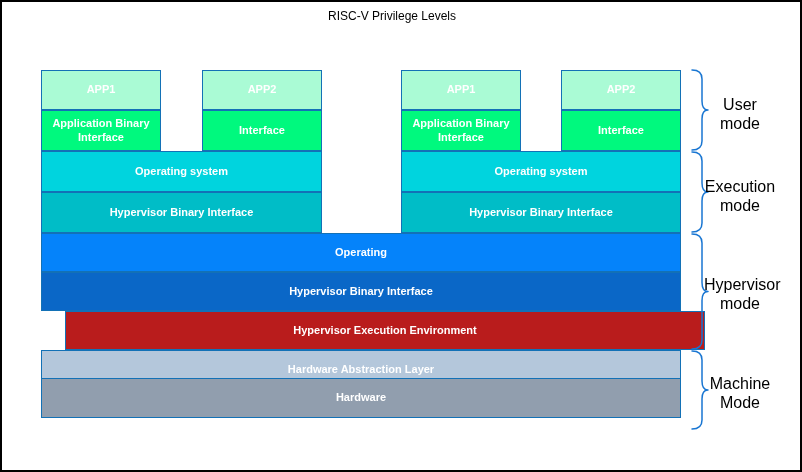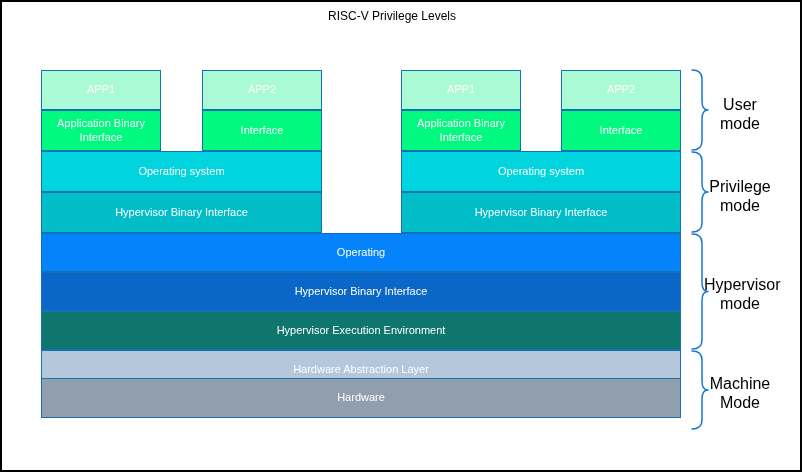--- a/index.html
+++ b/index.html
@@ -7,21 +7,21 @@
     position:relative;width:802px;height:472px;background:#fff;
     border:2px solid #000;box-sizing:border-box;
     font-family:"Liberation Sans",sans-serif;overflow:hidden;
   }
   .title{
     position:absolute;left:0;top:7px;width:780px;text-align:center;
     font-size:12px;color:#000;
   }
   .box{
     position:absolute;box-sizing:border-box;border:1px solid #1371B6;
-    color:#fff;font-weight:normal;font-size:11px;line-height:1.2;
+    color:#fff;font-weight:bold;font-size:11px;line-height:1.2;
     display:flex;align-items:center;justify-content:center;
     text-align:center;padding:1px 3px;
   }
   
   .app-l1{left:39px;width:120px;top:68px;height:40px;}
   .app-l2{left:200px;width:120px;top:68px;height:40px;}
   .abi-l1{left:39px;width:120px;top:108px;height:41px;}
   .abi-l2{left:200px;width:120px;top:108px;height:41px;}
   .os-l  {left:39px;width:281px;top:149px;height:41px;}
   .hbi-l {left:39px;width:281px;top:190px;height:41px;}
@@ -70,35 +70,35 @@
 
   <div class="box app-r1" style="background: rgb(170, 251, 213); border-color: rgb(19, 113, 182);">APP1</div>
   <div class="box app-r2" style="background: rgb(170, 251, 213); border-color: rgb(19, 113, 182);">APP2</div>
   <div class="box abi-r1" style="background: rgb(0, 249, 126); border-color: rgb(19, 113, 182);">Application Binary Interface</div>
   <div class="box abi-r2" style="background: rgb(0, 249, 126); border-color: rgb(19, 113, 182);">Interface</div>
   <div class="box os-r" style="background: rgb(0, 212, 222); border-color: rgb(19, 113, 182);">Operating system</div>
   <div class="box hbi-r" style="background: rgb(0, 189, 199); border-color: rgb(19, 113, 182);">Hypervisor Binary Interface</div>
 
   <div class="box row-hyp" style="background: rgb(5, 131, 250); border-color: rgb(19, 113, 182);">Operating</div>
   <div class="box row-hbi" style="background: rgb(10, 103, 199); border-color: rgb(19, 113, 182);">Hypervisor Binary Interface</div>
-  <div class="box row-hee" style="background: #0f766e; border-color: rgb(19, 113, 182);">Hypervisor Execution Environment</div>
+  <div class="box row-hee" style="background: #b91c1c; border-color: rgb(19, 113, 182); margin-left: 24px;">Hypervisor Execution Environment</div>
   <div class="box row-hal" style="background: rgb(180, 199, 219); border-color: rgb(19, 113, 182);">Hardware Abstraction Layer</div>
   <div class="box row-hw" style="background: rgb(145, 158, 174); border-color: rgb(19, 113, 182);">Hardware</div>
 
   <svg class="brace br-user" viewBox="0 0 20 82" width="20" height="82">
     <path d="M3 1 Q13 1 13 10 L13 32 Q13 41 19 41 Q13 41 13 50 L13 72 Q13 81 3 81" stroke="#1976D2"></path>
   </svg>
   <svg class="brace br-sup" viewBox="0 0 20 82" width="20" height="82">
     <path d="M3 1 Q13 1 13 10 L13 32 Q13 41 19 41 Q13 41 13 50 L13 72 Q13 81 3 81" stroke="#1976D2"></path>
   </svg>
   <svg class="brace br-hyp" viewBox="0 0 20 117" width="20" height="117">
     <path d="M3 1 Q13 1 13 10 L13 49.5 Q13 58.5 19 58.5 Q13 58.5 13 67.5 L13 107 Q13 116 3 116" stroke="#1976D2"></path>
   </svg>
   <svg class="brace br-mach" viewBox="0 0 20 80" width="20" height="80">
     <path d="M3 1 Q13 1 13 10 L13 31 Q13 40 19 40 Q13 40 13 49 L13 70 Q13 79 3 79" stroke="#1976D2"></path>
   </svg>
 
   <div class="mode-label ml-user">User mode</div>
-  <div class="mode-label ml-sup">Privilege mode</div>
+  <div class="mode-label ml-sup">Execution mode</div>
   <div class="mode-label ml-mach">Machine Mode</div>
   <div class="mode-label ml-hyp">Hypervisor mode</div>
 
 </div>
 
 </body></html>

